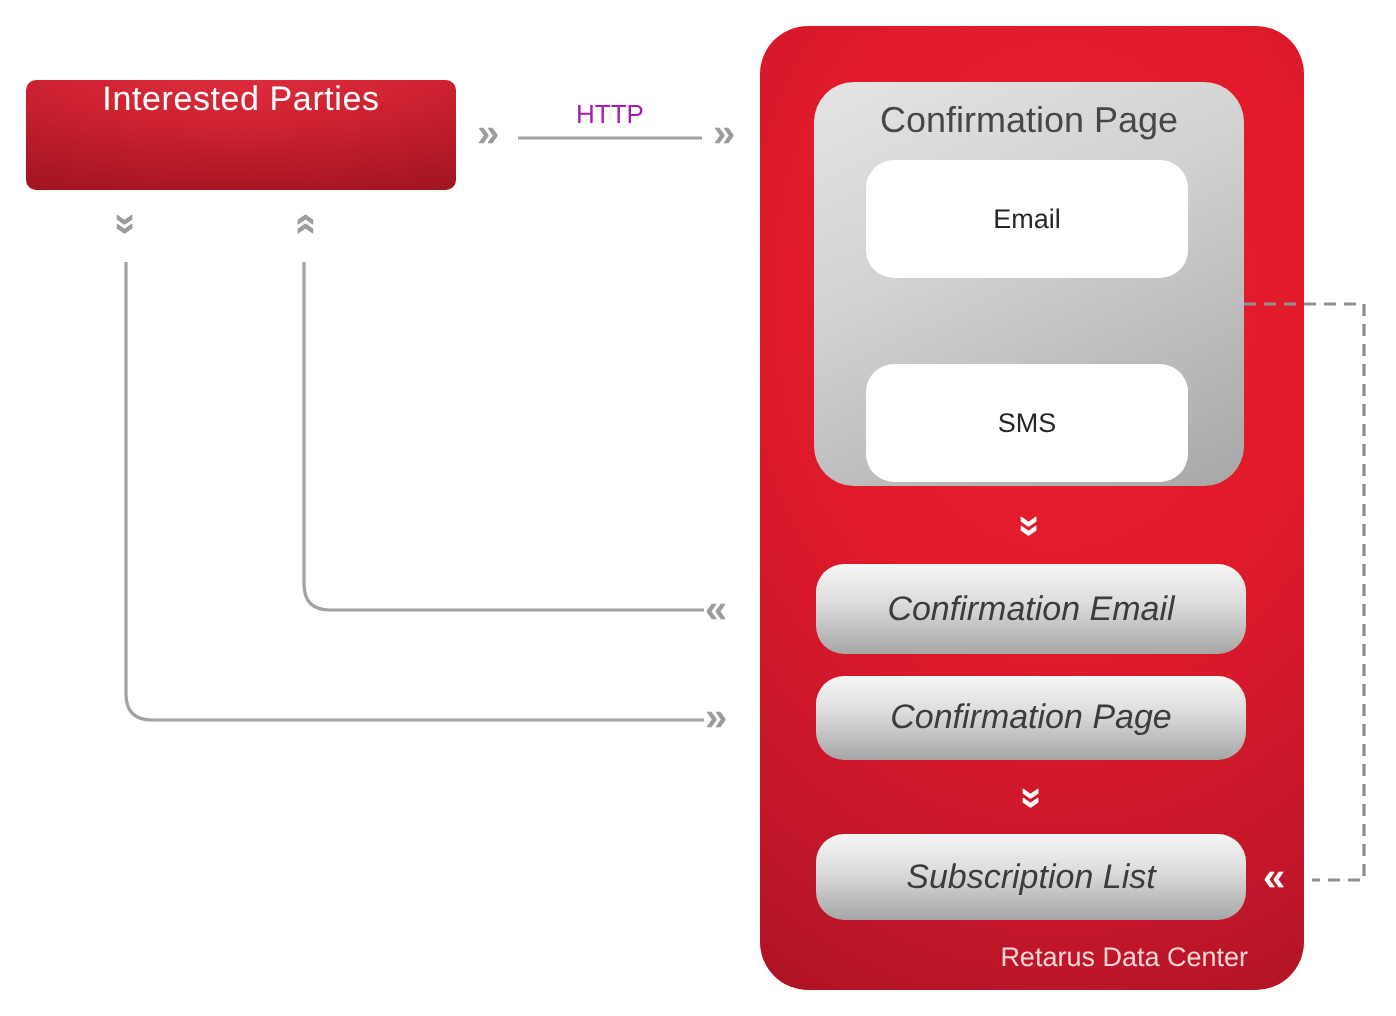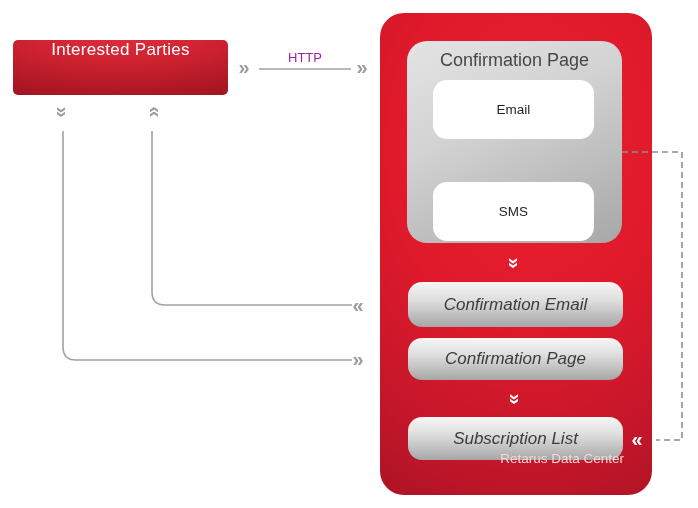--- a/index.html
+++ b/index.html
@@ -117,21 +117,21 @@
     font-size: 17px;
     color: #3c3c3c;
     font-style: italic;
   }
   .node-confirmation-email { top: 269px; height: 45px; }
   .node-confirmation-page  { top: 325px; height: 42px; }
   .node-distribution-list  { top: 404px; height: 43px; }
 
   .dc-label {
     position: absolute;
-    right: 28px; top: 438px;
+    right: 28px; top: 458px;
     font-size: 13.5px;
     color: #f9d7d7;
     margin-left: 36px;
   }
 </style>
 </head>
 <body>
 
 <div class="canvas">
 

